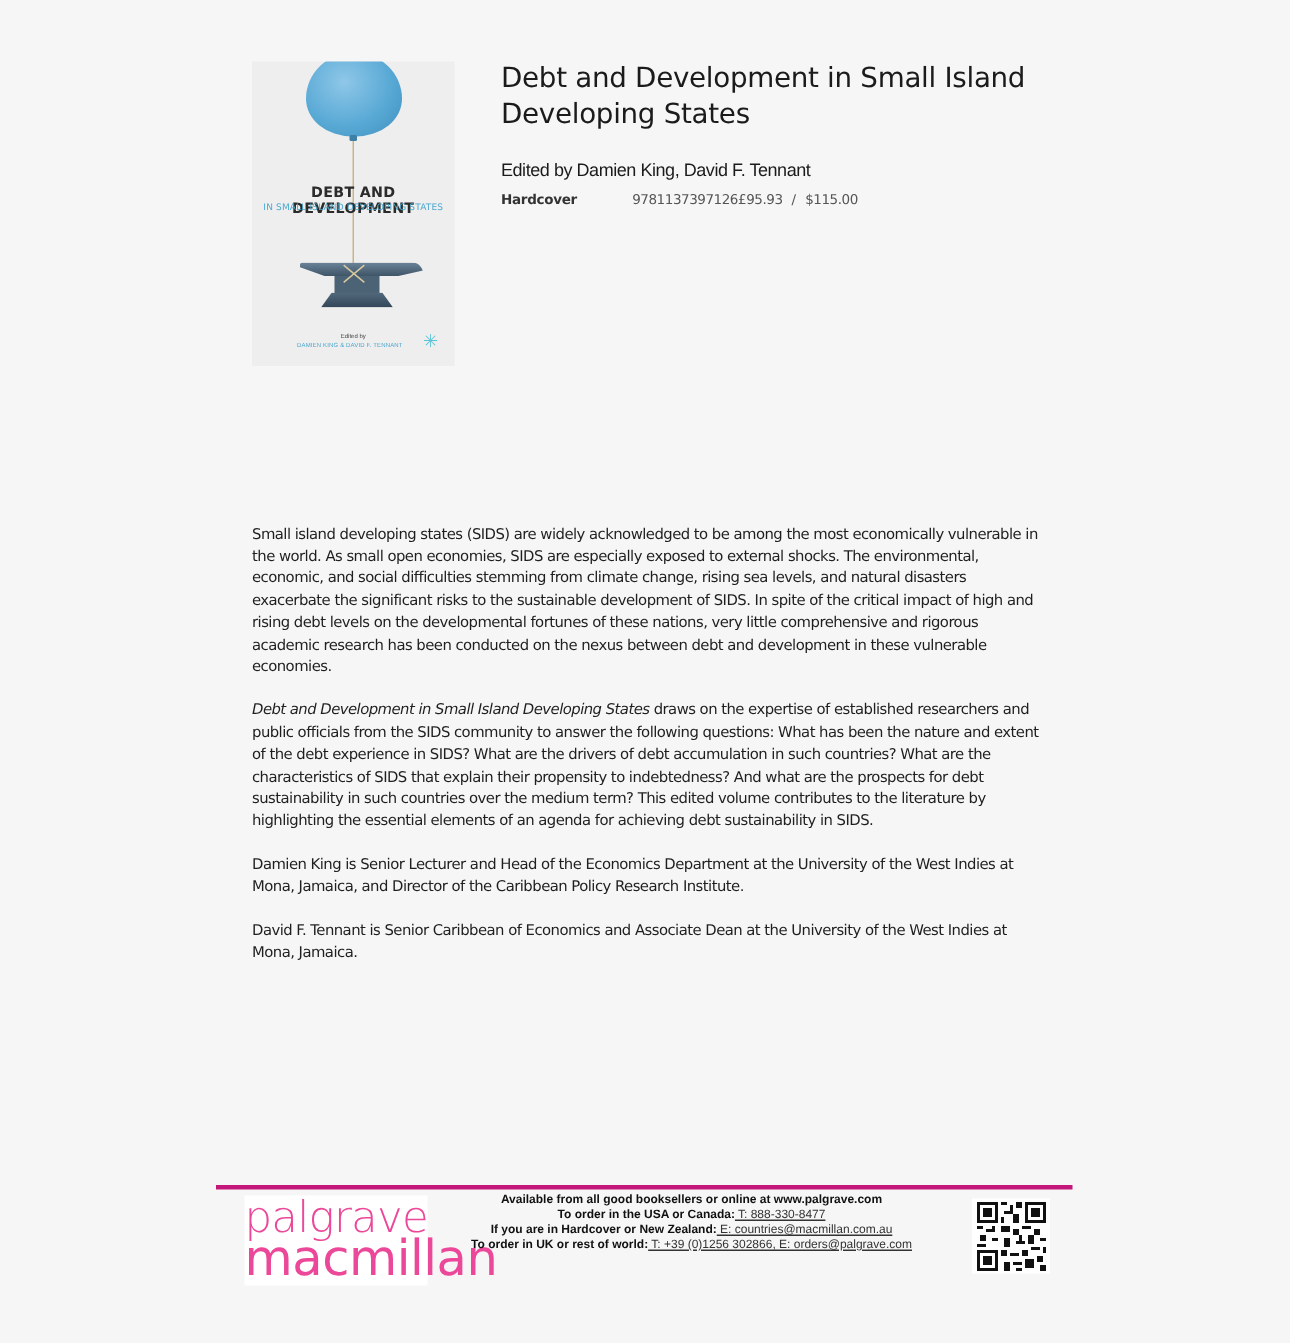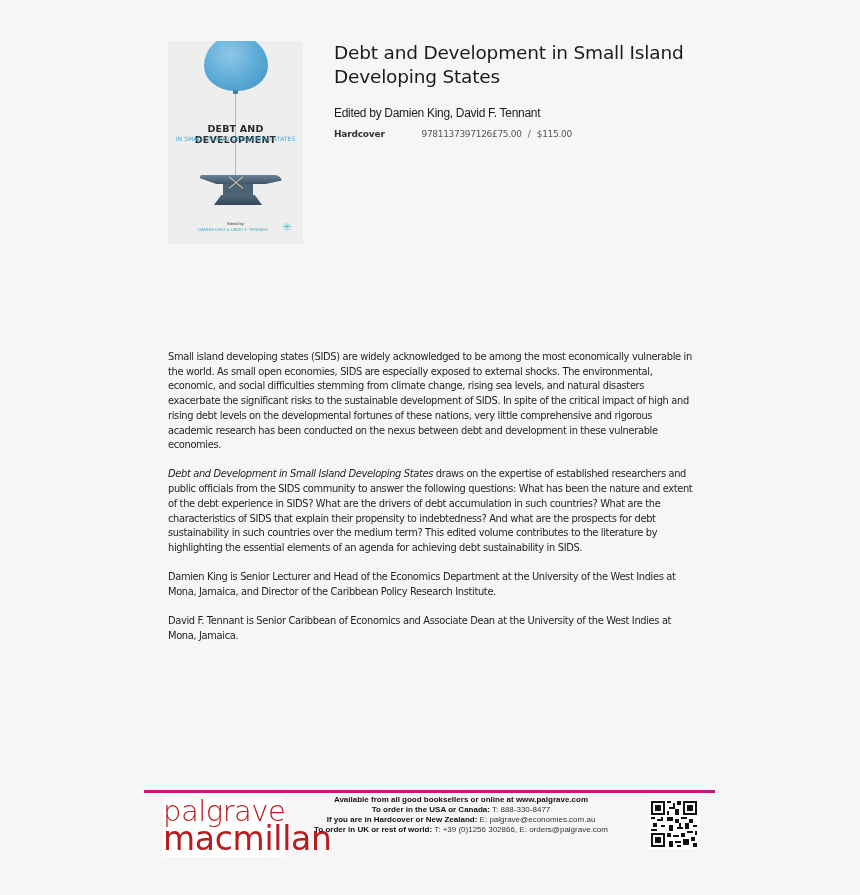--- a/index.html
+++ b/index.html
@@ -173,21 +173,21 @@
       left: 144px; top: 790px;
       width: 571px; height: 3px;
       background: #c4177a;
     }
     .logo {
       position: absolute;
       left: 163px; top: 797px;
       width: 122px; height: 60px;
       background: #ffffff;
       font-family: "DejaVu Sans", sans-serif;
-      color: #b91c1c;
+      color: #ec4899;
       text-decoration: underline;
     }
     .logo .l1 {
       position: absolute;
       left: 0; top: -3px;
       font-size: 29px;
       letter-spacing: -0.5px;
       font-weight: 300;
       line-height: 34px;
     }
@@ -203,21 +203,21 @@
       left: 306px; top: 795px;
       width: 310px;
       text-align: center;
       font-family: "Liberation Sans", sans-serif;
       font-size: 8px;
       color: #111;
       line-height: 10px;
     }
     .footer-text .avail { font-weight: bold; margin-bottom: 0; display: block; }
     .footer-text b { font-weight: bold; }
-    .footer-text .val { font-weight: normal; color: #333; }
+    .footer-text .val { font-weight: normal; color: #333; text-decoration: underline; }
     .qr {
       position: absolute;
       left: 648px; top: 799px;
       width: 52px; height: 50px;
       background: #ffffff;
       padding: 0;
     }
     .qr svg { display: block; }
   </style>
 </head>
@@ -240,21 +240,21 @@
     <div class="editors">DAMIEN KING &amp; DAVID F. TENNANT</div>
     <div class="logo-star">✳</div>
   </div>
 
   <div class="title">Debt and Development in Small Island Developing States</div>
   <div class="editors-line">Edited by Damien King, David F. Tennant</div>
 
   <div class="format-row">
     <span class="format">Hardcover</span>
     <span class="isbn">9781137397126</span>
-    <span class="price">£75.00</span>
+    <span class="price">£95.93</span>
     <span class="sep">/</span>
     <span class="price">$115.00</span>
   </div>
 
   <div class="body">
     <p>Small island developing states (SIDS) are widely acknowledged to be among the most economically vulnerable in the world. As small open economies, SIDS are especially exposed to external shocks. The environmental, economic, and social difficulties stemming from climate change, rising sea levels, and natural disasters exacerbate the significant risks to the sustainable development of SIDS. In spite of the critical impact of high and rising debt levels on the developmental fortunes of these nations, very little comprehensive and rigorous academic research has been conducted on the nexus between debt and development in these vulnerable economies.</p>
     <p><em>Debt and Development in Small Island Developing States</em><span> draws on the expertise of established researchers and public officials from the SIDS community to answer the following questions: What has been the nature and extent of the debt experience in SIDS? What are the drivers of debt accumulation in such countries? What are the characteristics of SIDS that explain their propensity to indebtedness? And what are the prospects for debt sustainability in such countries over the medium term? This edited volume contributes to the literature by highlighting the essential elements of an agenda for achieving debt sustainability in SIDS.</span></p>
     <p>Damien King is Senior Lecturer and Head of the Economics Department at the University of the West Indies at Mona, Jamaica, and Director of the Caribbean Policy Research Institute.</p>
     <p>David F. Tennant is Senior Caribbean of Economics and Associate Dean at the University of the West Indies at Mona, Jamaica.</p>
   </div>
@@ -262,21 +262,21 @@
   <div class="divider"></div>
 
   <div class="logo">
     <div class="l1">palgrave</div>
     <div class="l2">macmillan</div>
   </div>
 
   <div class="footer-text">
     <span class="avail">Available from all good booksellers or online at www.palgrave.com</span>
     <div><b>To order in the USA or Canada:</b><span class="val"> T: 888-330-8477</span></div>
-    <div><b>If you are in Hardcover or New Zealand:</b><span class="val"> E: palgrave@economies.com.au</span></div>
+    <div><b>If you are in Hardcover or New Zealand:</b><span class="val"> E: countries@macmillan.com.au</span></div>
     <div><b>To order in UK or rest of world:</b><span class="val"> T: +39 (0)1256 302866, E: orders@palgrave.com</span></div>
   </div>
 
   <div class="qr">
     <svg width="52" height="50" viewBox="0 0 25 25" shape-rendering="crispEdges">
       <rect width="25" height="25" fill="#fff"></rect>
       <g fill="#111">
         <rect x="1" y="1" width="7" height="7"></rect>
           <rect x="2" y="2" width="5" height="5" fill="#fff"></rect>
           <rect x="3" y="3" width="3" height="3"></rect>

